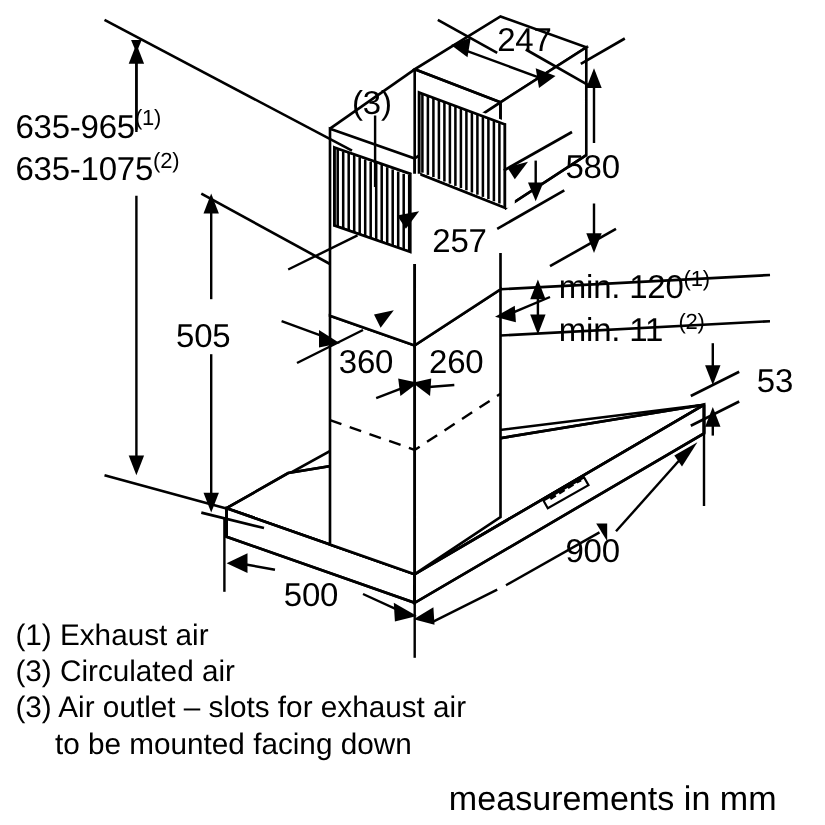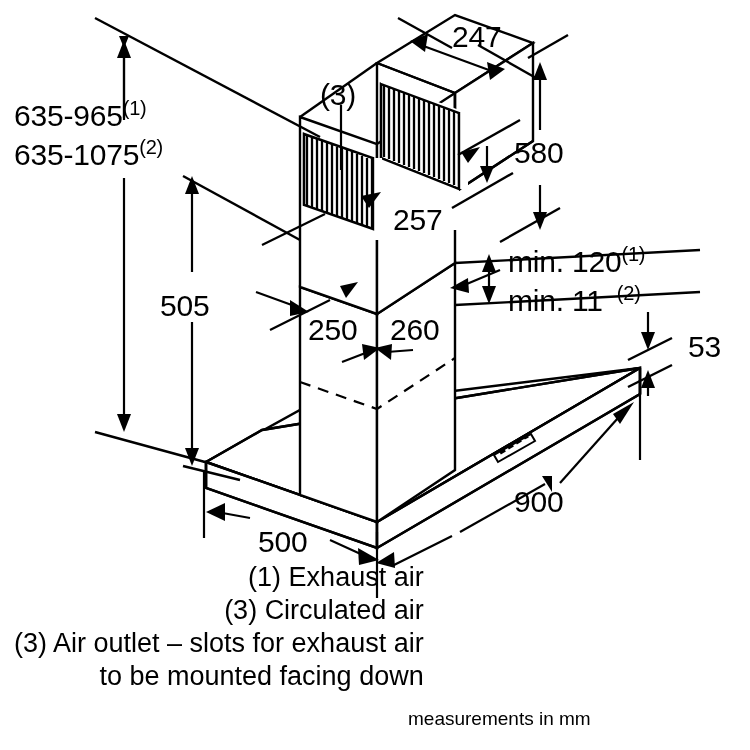--- a/index.html
+++ b/index.html
@@ -46,27 +46,27 @@
   .sup { font-size: 20px; vertical-align: 0.55em; }
 
   .legend {
     position: absolute;
     left: 14px;
     top: 561px;
     font-size: 27px;
     line-height: 1.22;
     color: #000;
   }
-  .legend div { white-space: nowrap; text-align: right; }
+  .legend div { white-space: nowrap; }
   .legend .indent { padding-left: 36px; }
   .units {
     position: absolute;
     left: 408px;
     top: 708px;
-    font-size: 19px;
+    font-size: 31px;
     color: #000;
     white-space: nowrap;
   }
 </style>
 </head>
 <body>
 
 <div id="stage">
 
   <svg id="drawing" viewBox="0 0 750 750">
@@ -302,21 +302,21 @@
 
   <div class="lbl lbl-big" style="left:393px; top:185px;margin-top:20px;">257</div>
 
   <div class="lbl lbl-big" style="left:508px; top:244px;">
     <span>min. 120</span><span class="sup">(1)</span>
   </div>
   <div class="lbl lbl-big" style="left:508px; top:283px;">
     <span>min. 11</span><span class="sup" style="padding-left:14px;">(2)</span>
   </div>
 
-  <div class="lbl lbl-big" style="left:308px; top:315px;">250</div>
+  <div class="lbl lbl-big" style="left:308px; top:315px;">360</div>
   <div class="lbl lbl-big" style="left:390px; top:315px;">260</div>
 
   <div class="lbl lbl-big" style="left:688px; top:332px;">53</div>
 
   <div class="lbl lbl-big" style="left:258px; top:527px;">500</div>
 
   <div class="lbl lbl-big" style="left:482px; top:487px;margin-left:32px;">900</div>
 
   <div class="lbl lbl-big" style="left:320px; top:80px;">(3)</div>
 

